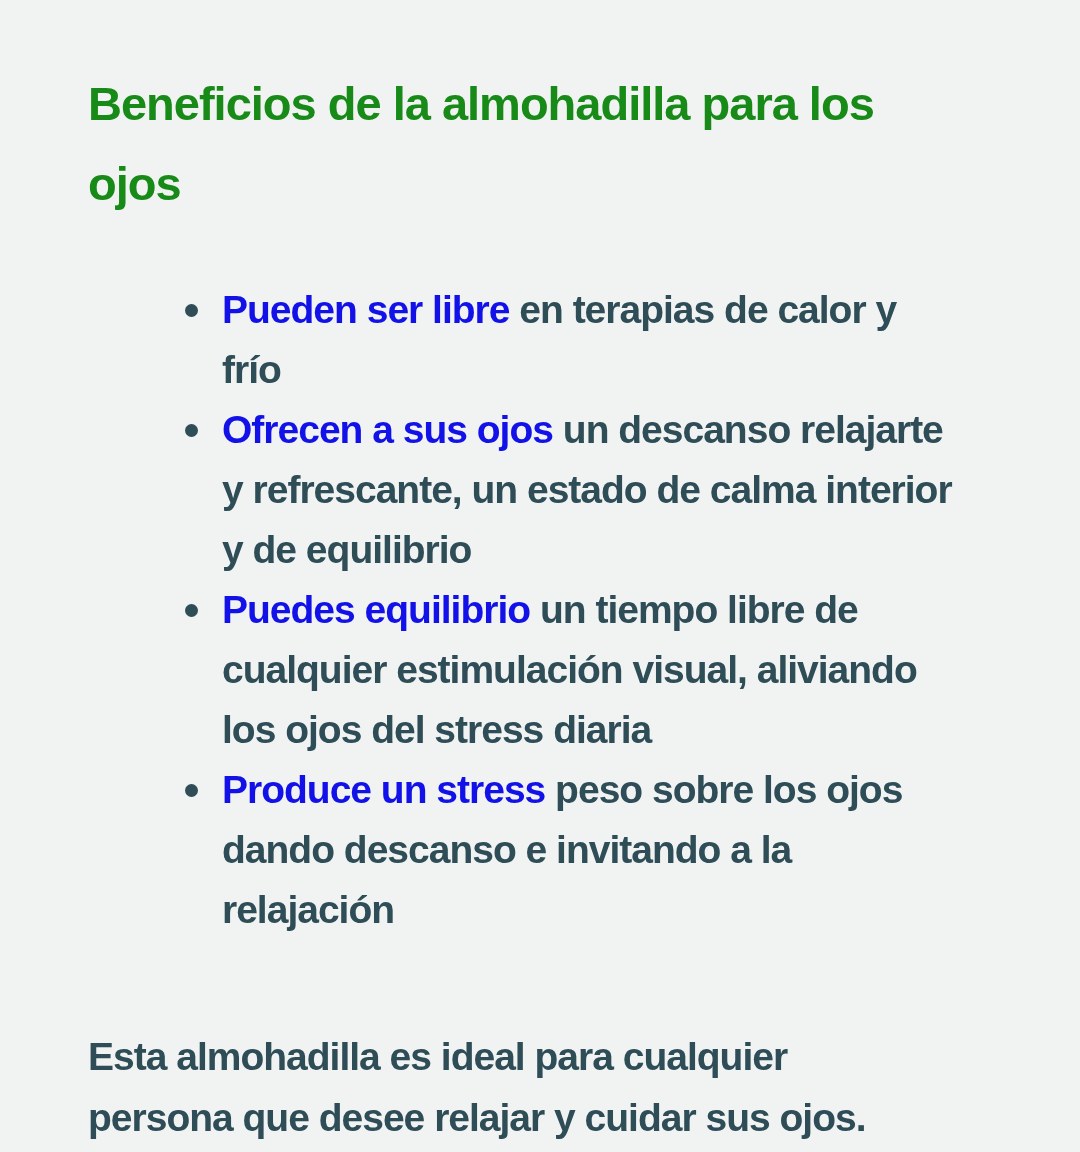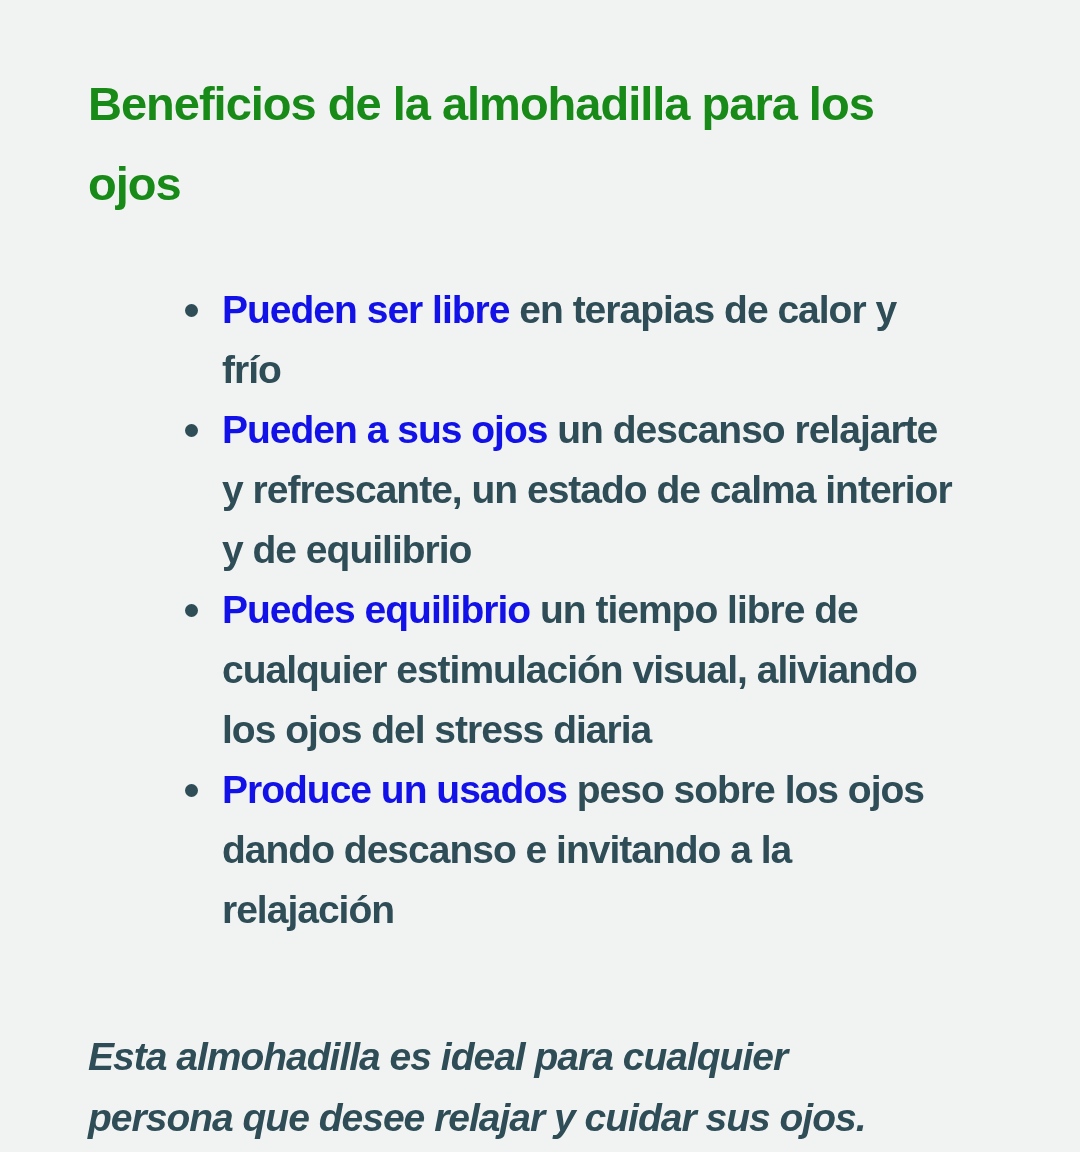--- a/index.html
+++ b/index.html
@@ -56,44 +56,43 @@
     font-size: 39px;
     line-height: 60px;
     max-width: 750px;
   }
   .lead { color: var(--lead); }
   .closing-paragraph {
     margin-top: 86px;
     font-size: 39px;
     line-height: 61px;
     max-width: 850px;
-    font-style: italic;
   }
 </style>
 </head>
 <body>
 
 <main class="section">
 
   <h2 class="section-heading">Beneficios de la almohadilla para los ojos</h2>
 
   <ul class="benefits-list">
     <li>
       <span class="bullet-marker">•</span>
       <p class="li-text"><span class="lead">Pueden ser libre</span><span> en terapias de calor y frío</span></p>
     </li>
     <li>
       <span class="bullet-marker">•</span>
-      <p class="li-text"><span class="lead">Pueden a sus ojos</span><span> un descanso relajarte y refrescante, un estado de calma interior y de equilibrio</span></p>
+      <p class="li-text"><span class="lead">Ofrecen a sus ojos</span><span> un descanso relajarte y refrescante, un estado de calma interior y de equilibrio</span></p>
     </li>
     <li>
       <span class="bullet-marker">•</span>
       <p class="li-text"><span class="lead">Puedes equilibrio</span><span> un tiempo libre de cualquier estimulación visual, aliviando los ojos del stress diaria</span></p>
     </li>
     <li>
       <span class="bullet-marker">•</span>
-      <p class="li-text"><span class="lead">Produce un usados</span><span> peso sobre los ojos dando descanso e invitando a la relajación</span></p>
+      <p class="li-text"><span class="lead">Produce un stress</span><span> peso sobre los ojos dando descanso e invitando a la relajación</span></p>
     </li>
   </ul>
 
   <p class="closing-paragraph">Esta almohadilla es ideal para cualquier persona que desee relajar y cuidar sus ojos.</p>
 
 </main>
 
 </body></html>

